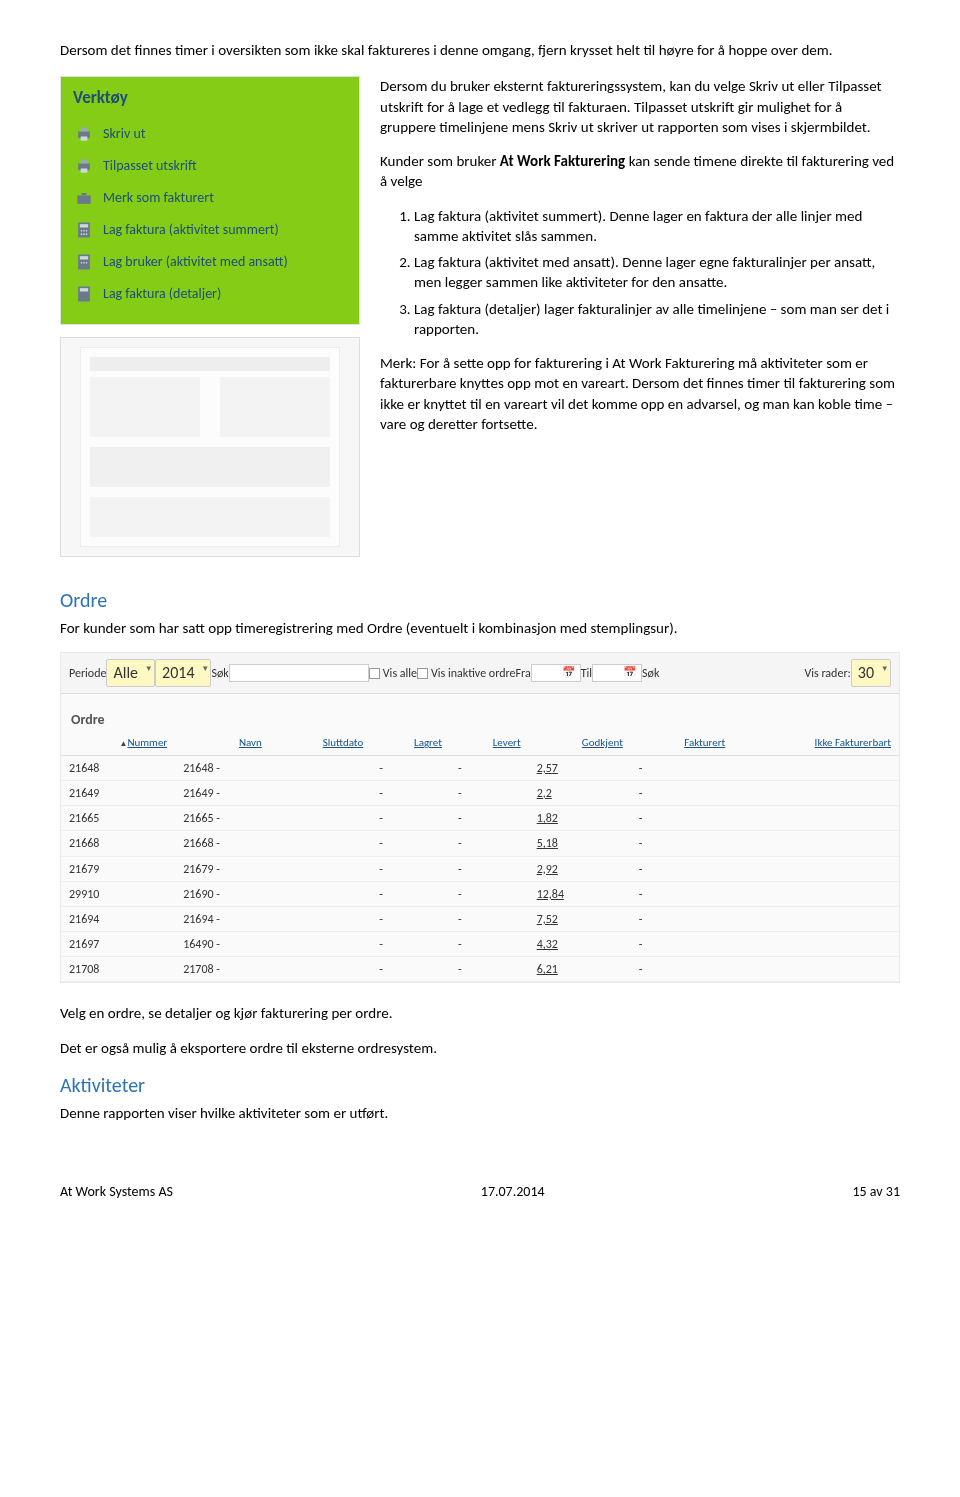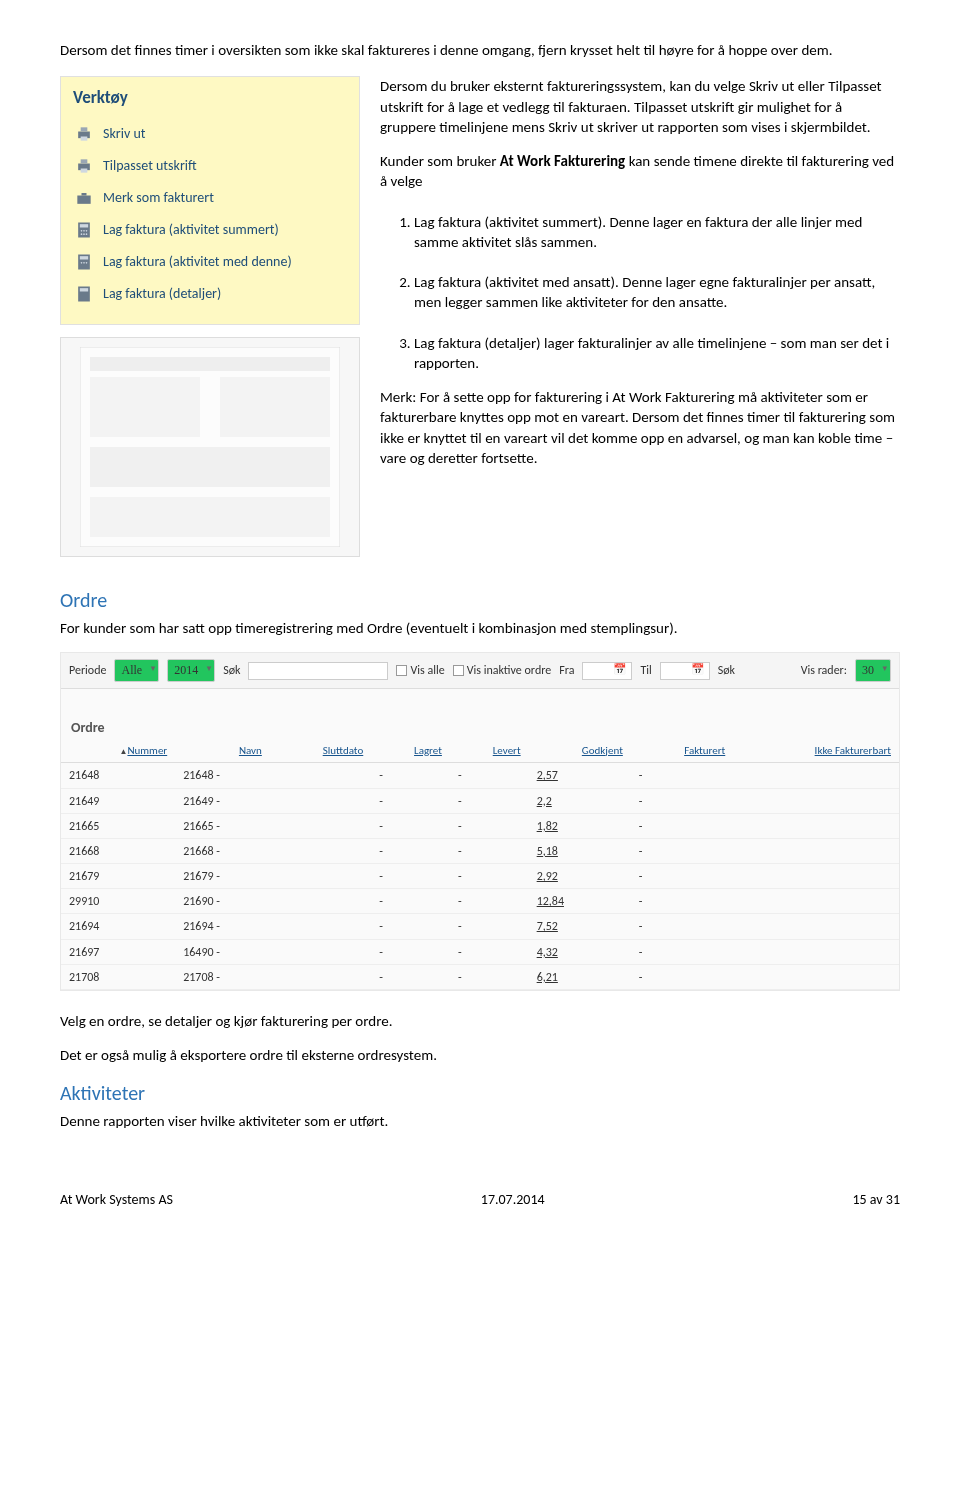--- a/index.html
+++ b/index.html
@@ -11,64 +11,62 @@
     width: 960px;
     margin: 0 auto;
     padding: 40px 60px 30px 60px;
     line-height: 1.35;
   }
   .intro { margin-bottom: 16px; }
   .two-col { display: flex; gap: 20px; margin-bottom: 30px; }
   .left-col { flex: 0 0 300px; }
   .right-col { flex: 1; }
   .verktoy-panel {
-    background: #fef9c3;
+    background: #84cc16;
     padding: 10px 12px 14px 12px;
     border: 1px solid #e0e0e0;
     margin-bottom: 12px;
   }
   .verktoy-title { color: #1f4e79; font-weight: bold; font-size: 17px; margin-bottom: 8px; }
   .tool-item { display: flex; align-items: center; gap: 8px; padding: 6px 0; color: #1f4e79; font-size: 14px; }
   .tool-icon { width: 22px; height: 20px; display: inline-block; }
   .printer-icon svg, .calc-icon svg, .brief-icon svg { width: 100%; height: 100%; }
   .invoice-thumb {
     background: #f7f7f7;
     border: 1px solid #ddd;
     height: 220px;
     display: flex;
     align-items: center;
     justify-content: center;
     font-size: 8px;
     color: #999;
   }
   .right-col p { margin-bottom: 14px; }
   .right-col ol { margin-left: 34px; margin-bottom: 14px; }
-  .right-col ol li { margin-bottom: 6px; margin-top: 20px; }
+  .right-col ol li { margin-bottom: 6px; }
   .section-h { color: #2e74b5; font-size: 20px; font-weight: normal; margin-top: 14px; margin-bottom: 4px; }
   .body-p { margin-bottom: 14px; }
 
   .filter-bar {
     background: #f5f5f5;
     border-bottom: 1px solid #ddd;
     padding: 6px 8px;
     display: flex;
     align-items: center;
-    gap: 8px;
     font-size: 12px;
     color: #333;
-    margin-bottom: 24px;
+    margin-bottom: 11px;
   }
   .filter-bar .sel {
     border: 1px solid #ccc;
-    background: #22c55e;
+    background: #fef9c3;
     padding: 2px 16px 2px 6px;
     border-radius: 2px;
     position: relative;
-    font-size: 12px;
-    font-family: Liberation Serif, serif;
+    font-size: 16px;
   }
   .filter-bar .sel::after {
     content: "▾";
     position: absolute; right: 3px; top: 2px; font-size: 9px; color: #666;
   }
   .filter-bar .txt-input {
     border: 1px solid #ccc;
     background: #fff;
     padding: 2px 4px;
     flex: 0 0 140px;
@@ -174,21 +172,21 @@
       <div class="tool-item">
         <span class="tool-icon calc-icon">
           <svg viewBox="0 0 24 24">
               <rect x="5" y="3" width="14" height="18" fill="#6a7a8a"></rect>
               <rect x="7" y="5" width="10" height="4" fill="#cfd8e0"></rect>
               <circle cx="9" cy="13" r="1" fill="#cfd8e0"></circle>
               <circle cx="12" cy="13" r="1" fill="#cfd8e0"></circle>
               <circle cx="15" cy="13" r="1" fill="#cfd8e0"></circle>
             </svg>
         </span>
-        <span>Lag faktura (aktivitet med denne)</span>
+        <span>Lag bruker (aktivitet med ansatt)</span>
       </div>
 
       <div class="tool-item">
         <span class="tool-icon calc-icon">
           <svg viewBox="0 0 24 24">
               <rect x="5" y="3" width="14" height="18" fill="#6a7a8a"></rect>
               <rect x="7" y="5" width="10" height="4" fill="#cfd8e0"></rect>
             </svg>
         </span>
         <span>Lag faktura (detaljer)</span>

